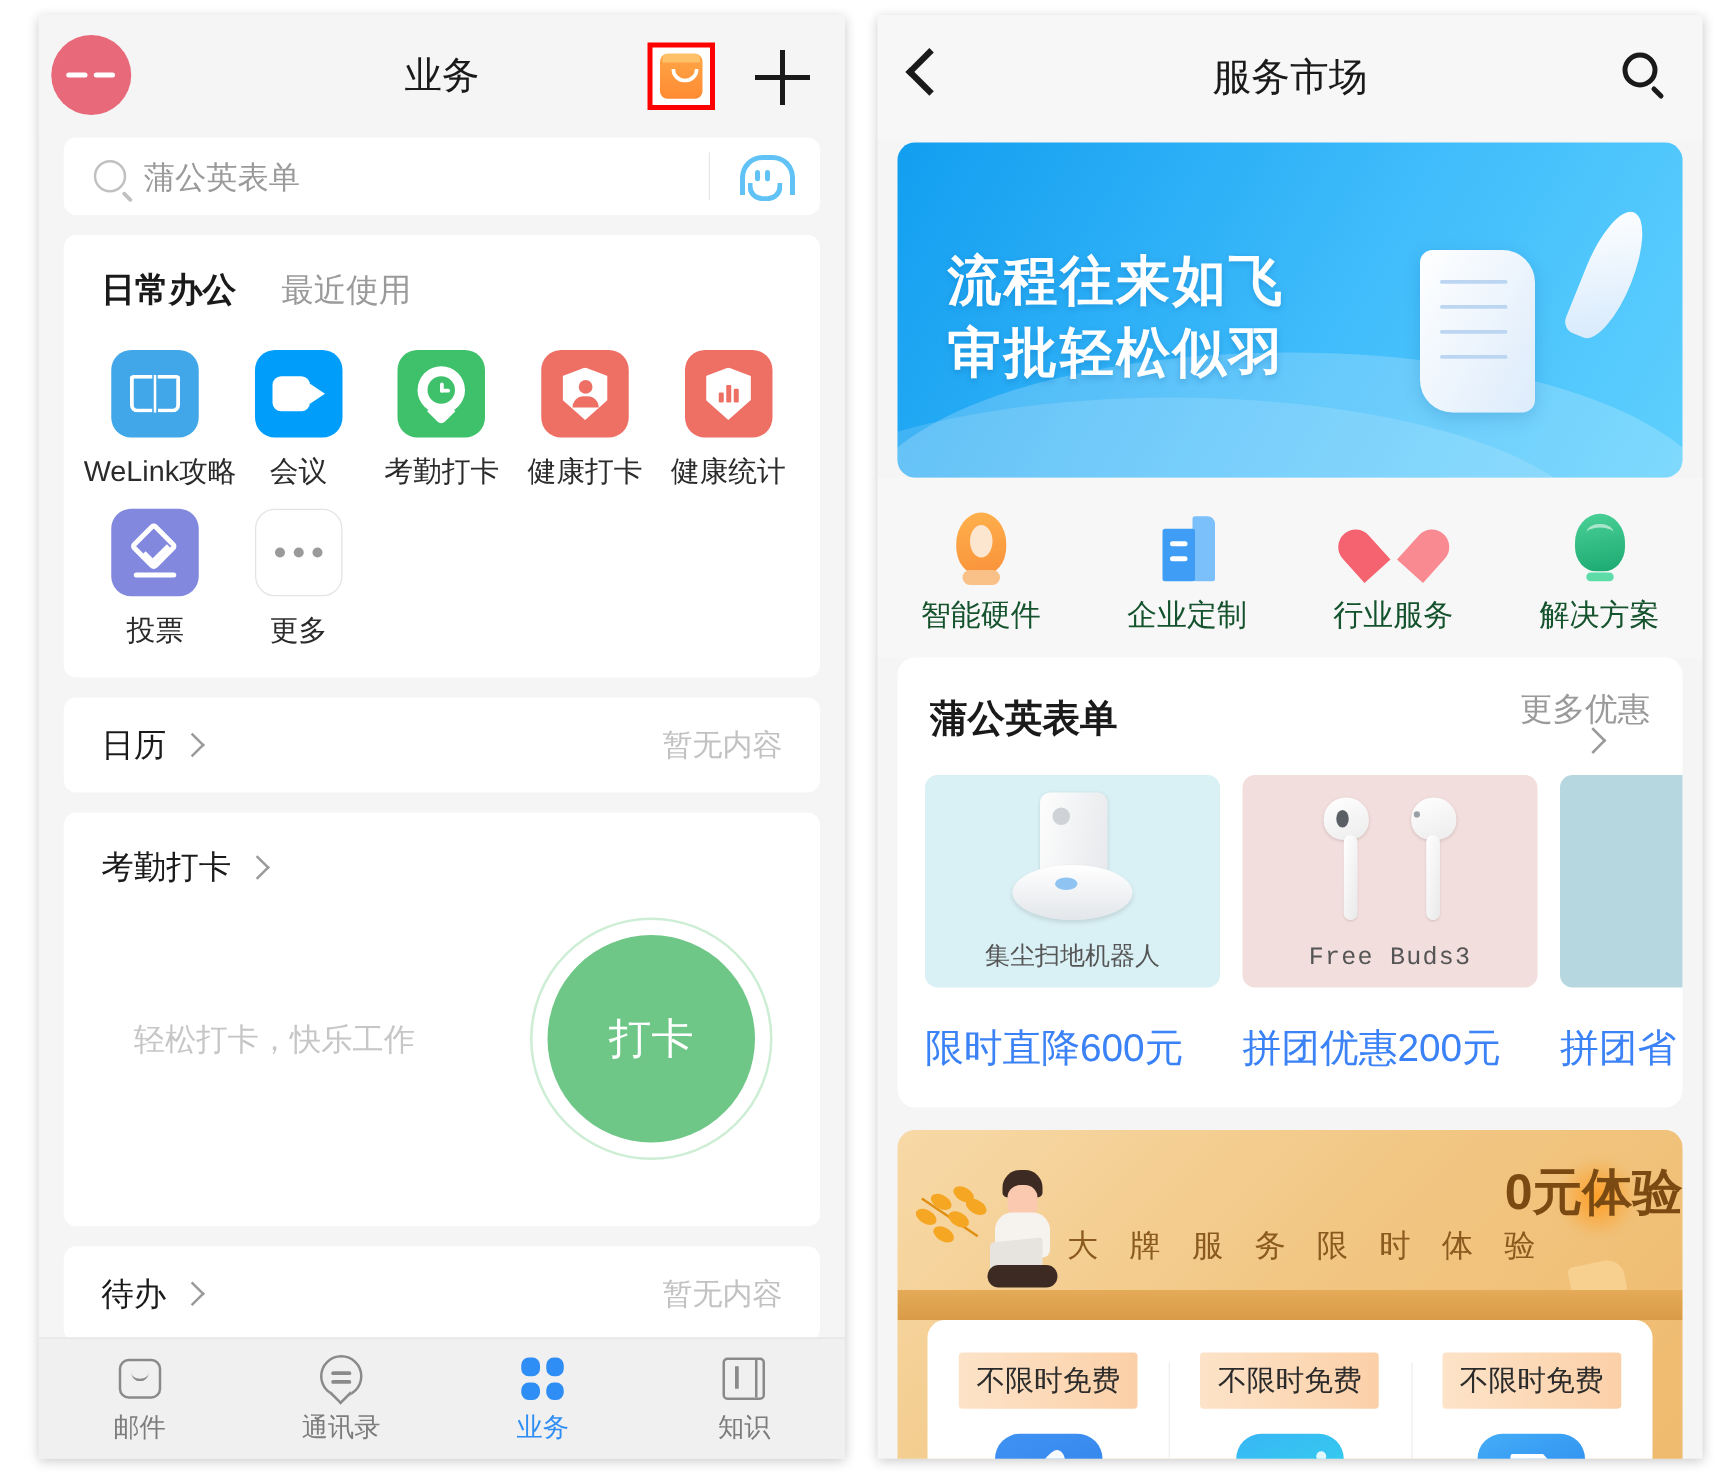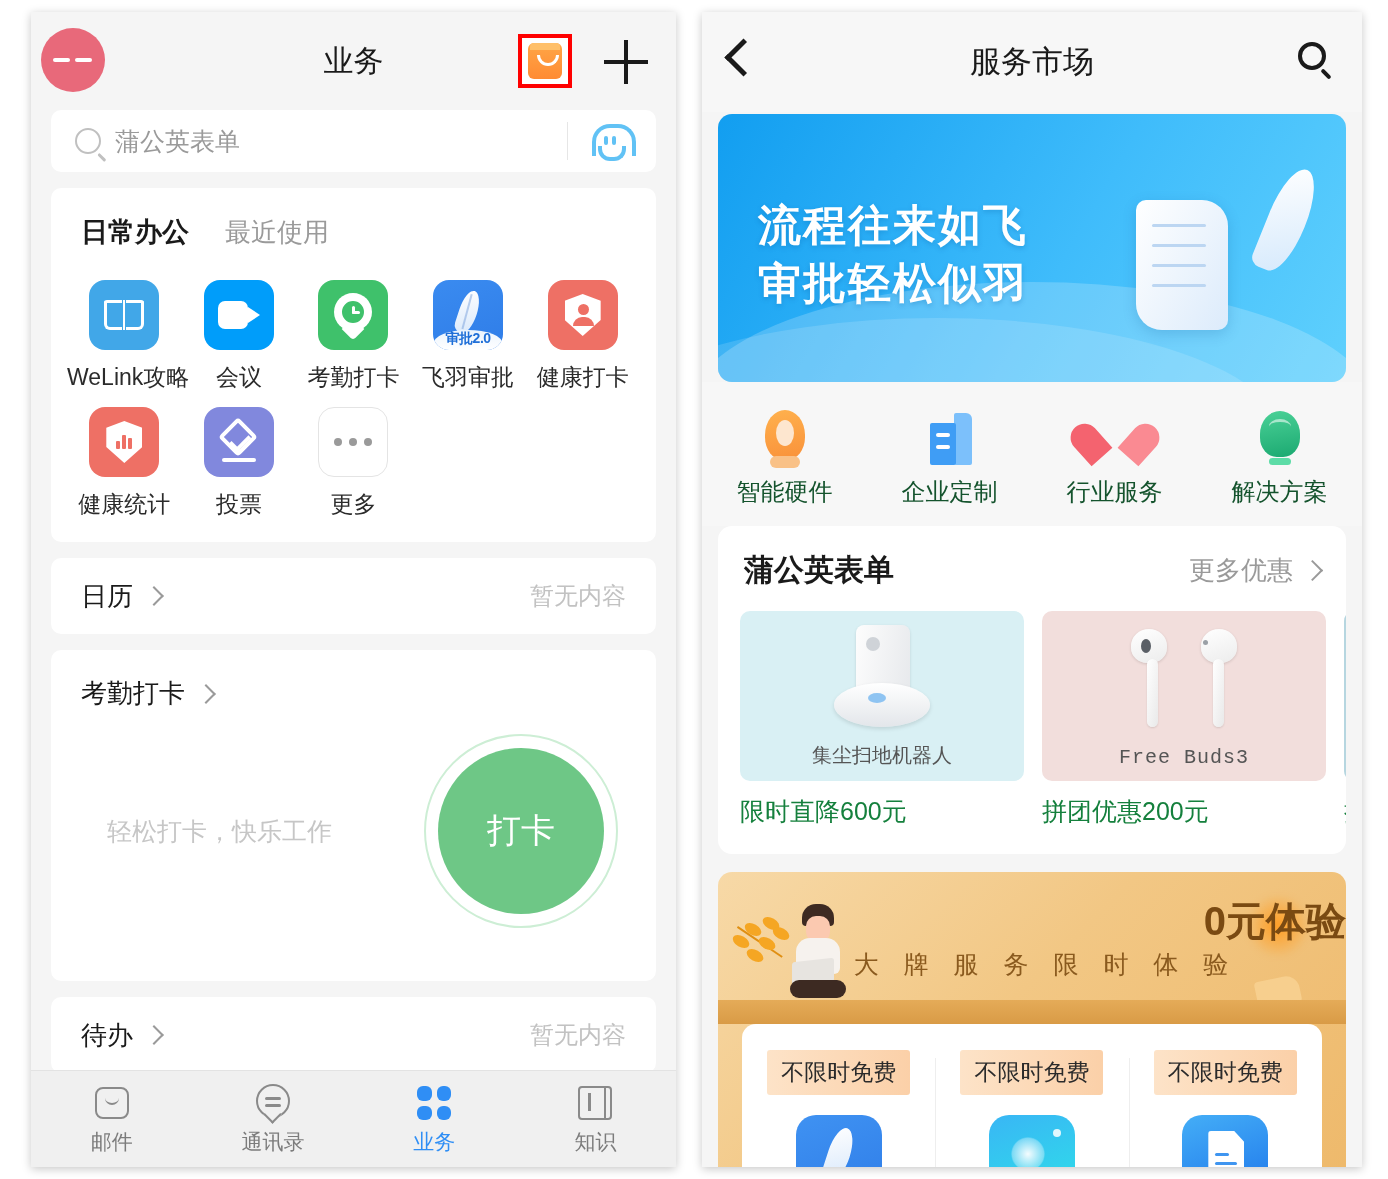--- a/index.html
+++ b/index.html
@@ -341,30 +341,30 @@
 
   .c-bulb{width:46px;height:56px;position:relative;}
   .c-bulb .g{position:absolute;left:3px;top:0;width:40px;height:46px;border-radius:50% 50% 42% 42%;
     background:linear-gradient(170deg,#4bd197 0%,#1ba971 100%);}
   .c-bulb .arc{position:absolute;left:12px;top:8px;width:22px;height:12px;border-top:3px solid rgba(255,255,255,.55);border-radius:50% 50% 0 0;}
   .c-bulb .b{position:absolute;left:12px;bottom:2px;width:22px;height:7px;border-radius:4px;background:#5ddca7;}
 
   .flash{background:#fff;border-radius:14px;margin:0 16px;padding:24px 0 26px 0;}
   .flash-head{display:flex;align-items:center;padding:0 26px 20px 26px;}
   .flash-t{font-size:30px;font-weight:bold;color:#1a1a1a;}
-  .flash-more{margin-left:auto;font-size:26px;color:#9a9a9a;display:flex;align-items:center;}
+  .flash-more{margin-left:auto;font-size:26px;color:#9a9a9a;display:flex;align-items:center;flex-direction:column;}
   .flash-more .chev{margin-left:12px;border-color:#9a9a9a;width:13px;height:13px;}
   .prods{display:flex;gap:18px;padding:0 22px;overflow:hidden;}
-  .prod{flex:none;width:284px;}
+  .prod{flex:none;width:236px;}
   .pimg{
     height:170px;border-radius:10px;position:relative;overflow:hidden;
     display:flex;align-items:flex-end;justify-content:center;
   }
   .pcap{font-size:20px;color:#555;margin-bottom:12px;}
-  .pname{margin-top:14px;font-size:25px;color:#15803d;white-space:nowrap;}
+  .pname{margin-top:28px;font-size:31px;color:#3b82f6;white-space:nowrap;}
 
   
   .vac{position:absolute;left:50%;top:14px;transform:translateX(-50%);width:104px;height:120px;}
   .vac .dock{position:absolute;left:26px;top:0;width:54px;height:66px;background:linear-gradient(100deg,#fdfdfd,#e7e9ec);border-radius:8px 8px 2px 2px;box-shadow:0 1px 3px rgba(0,0,0,.12);}
   .vac .dock i{position:absolute;left:10px;top:12px;width:14px;height:14px;border-radius:50%;background:#cfd3d8;}
   .vac .disc{position:absolute;left:4px;top:58px;width:96px;height:44px;border-radius:50%;background:linear-gradient(180deg,#ffffff,#e3e6ea);box-shadow:0 2px 4px rgba(0,0,0,.12);}
   .vac .btn{position:absolute;left:38px;top:68px;width:18px;height:10px;border-radius:50%;background:#8fc4f2;}
 
   
   .buds{position:absolute;left:50%;top:18px;transform:translateX(-50%);width:110px;height:120px;}
@@ -488,28 +488,20 @@
                 <div class="head"></div>
                 <div class="tip"></div>
                 <div class="clk"></div>
                 <div class="h1"></div>
                 <div class="h2"></div>
               </div>
           </div>
           <div class="app-lb">考勤打卡</div>
         </div>
 
-        <div class="app">
-          <div class="app-ic ic-feather">
-            <div class="q"></div>
-              <div class="base"></div>
-            <div class="tg">审批2.0</div>
-          </div>
-          <div class="app-lb">飞羽审批</div>
-        </div>
 
         <div class="app">
           <div class="app-ic" style="background:#ee7065">
             <div class="ic-shieldp">
                 <div class="sh"></div>
                 <div class="hd"></div>
                 <div class="bd"></div>
               </div>
           </div>
           <div class="app-lb">健康打卡</div>

